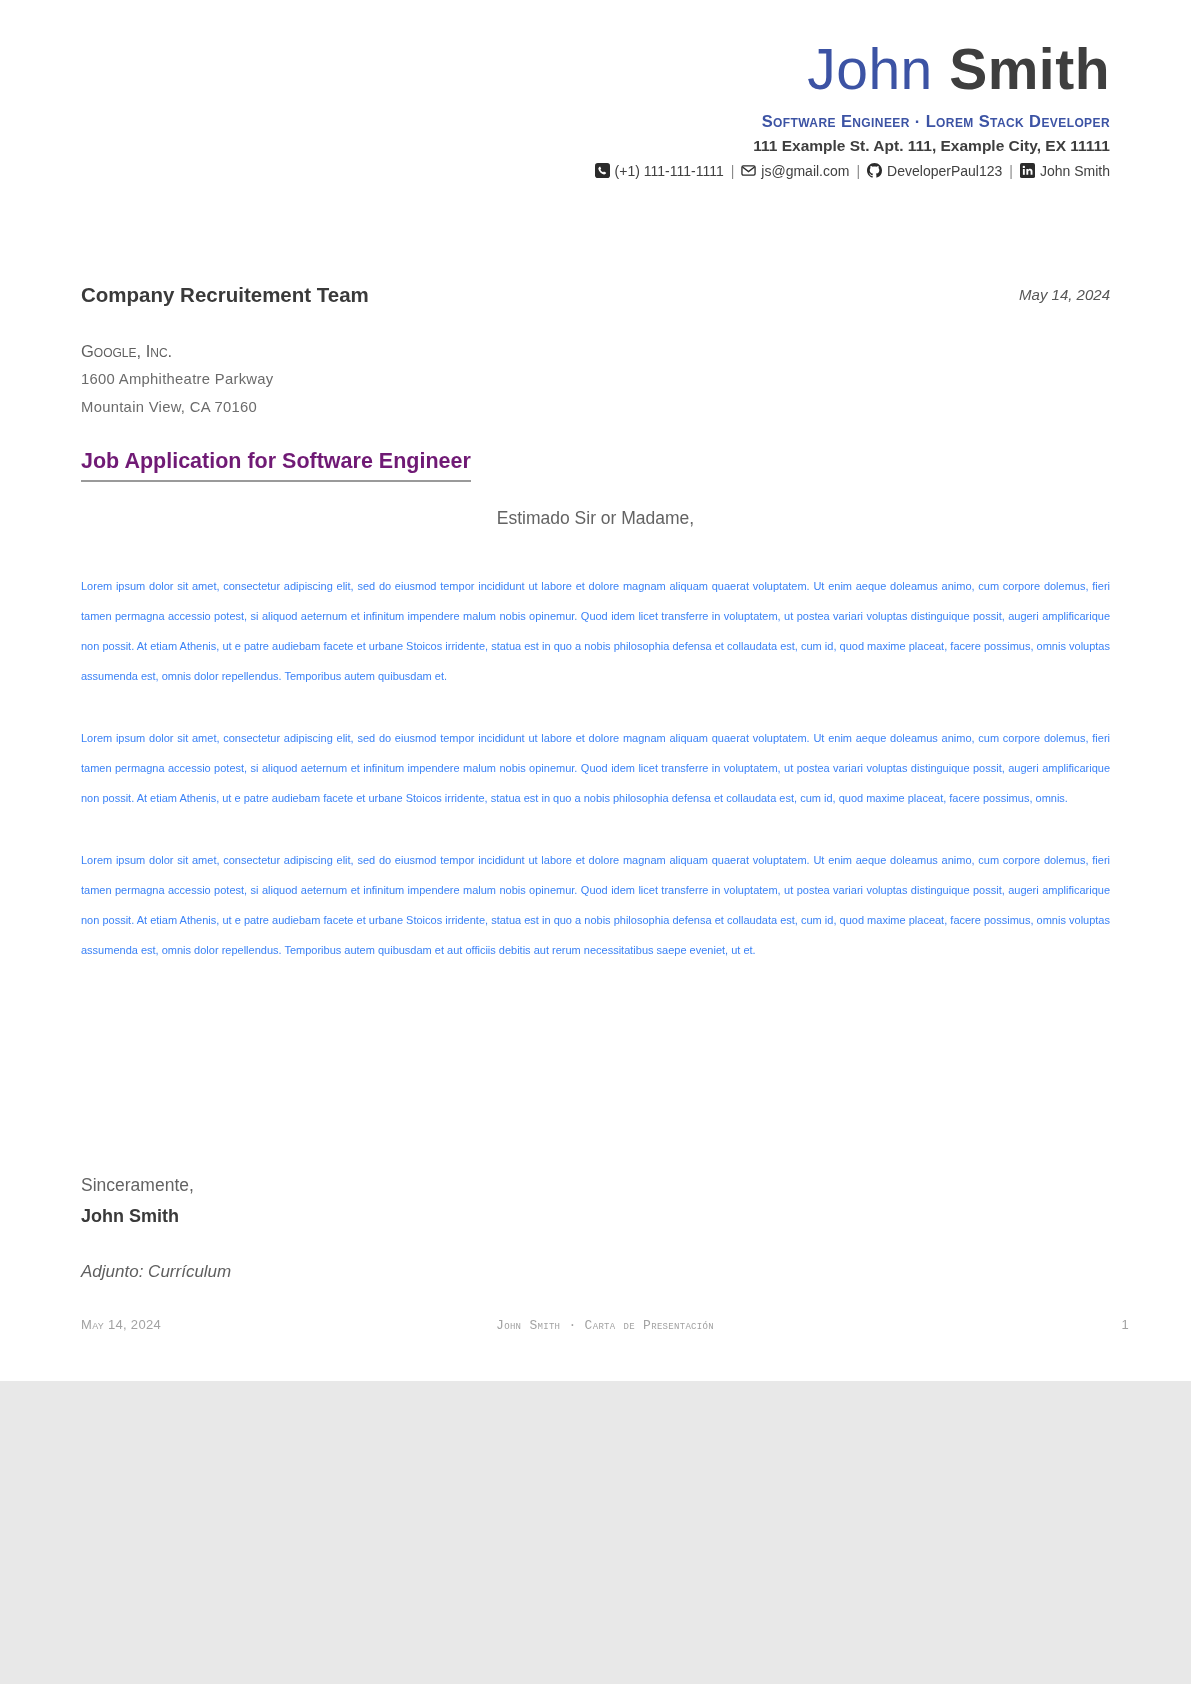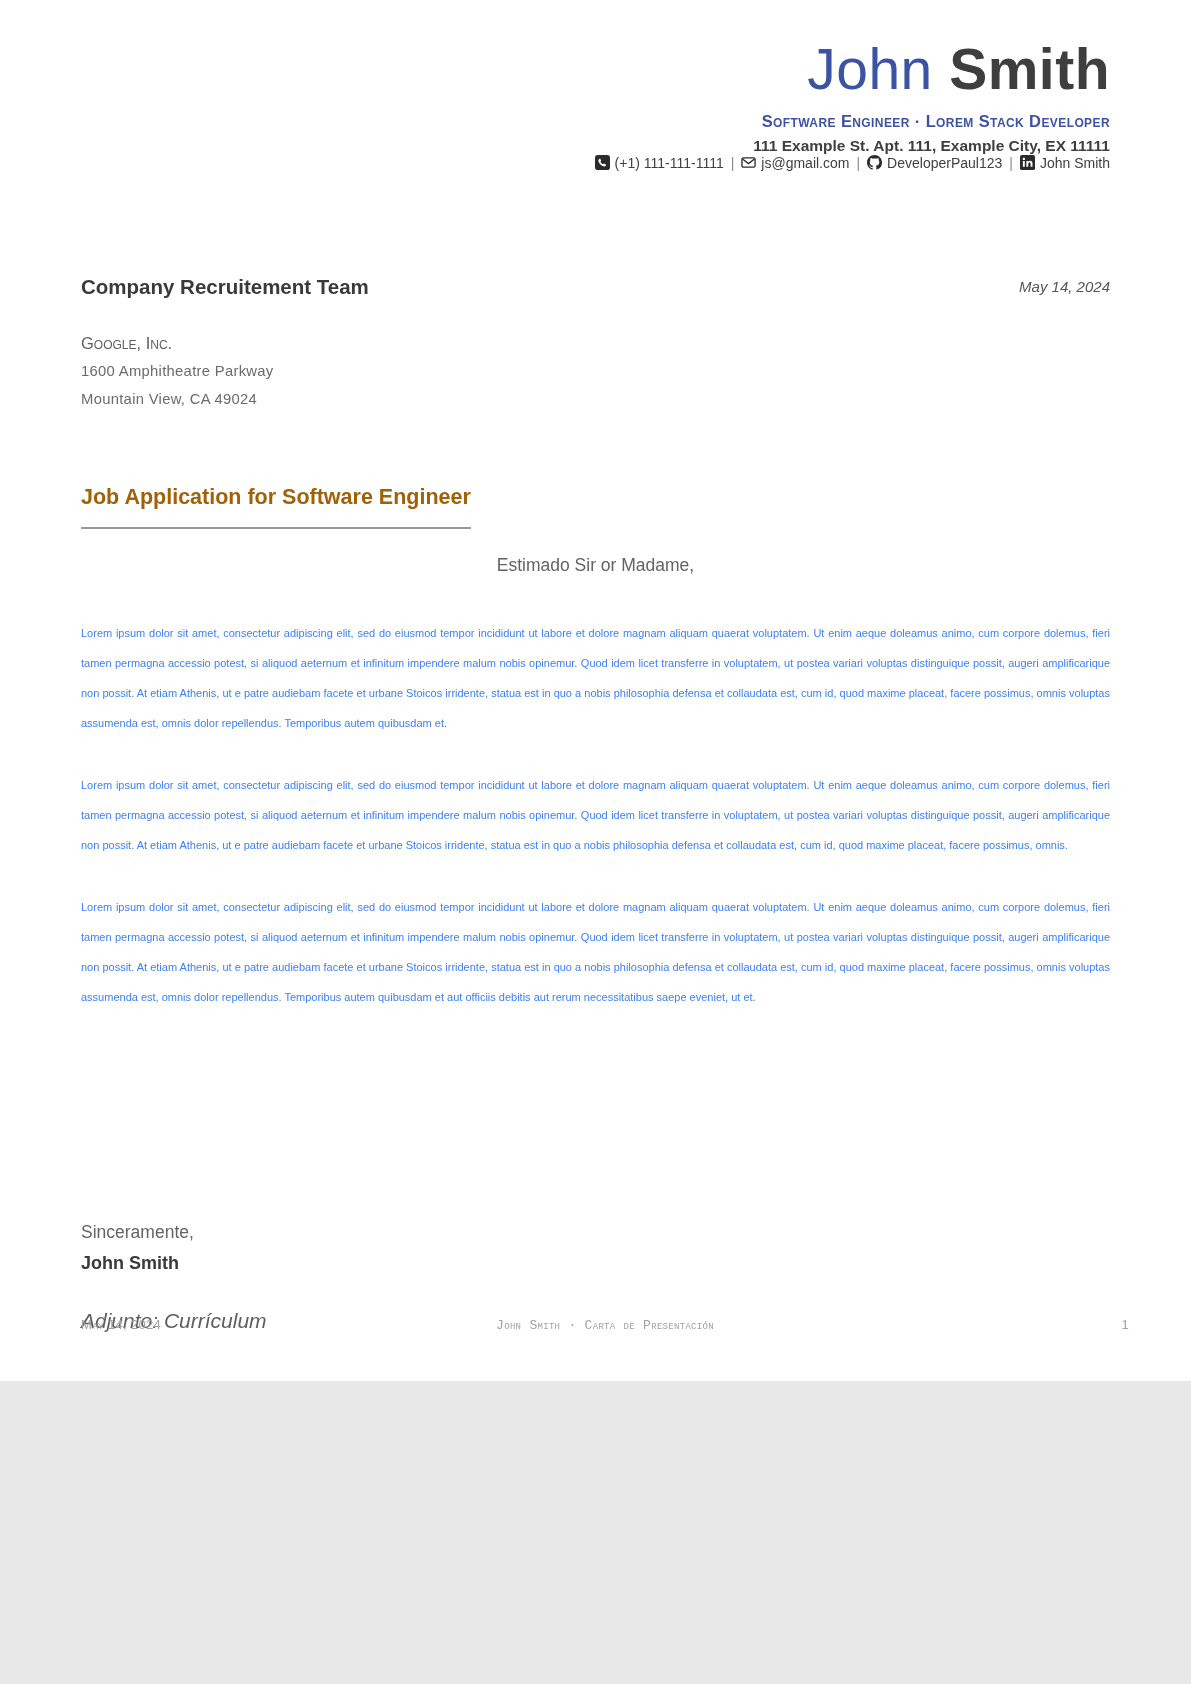--- a/index.html
+++ b/index.html
@@ -27,21 +27,21 @@
     letter-spacing:0.4px;
     color:#3C53A4;
   }
   .hdr-address {
     margin-top:6px;
     font-weight:700;
     font-size:15.5px;
     color:#3E3E3E;
   }
   .contact-line {
-    margin-top:0;
+    margin-top:8px;
     font-size:14px;
     color:#414141;
     display:flex;
     justify-content:flex-end;
     align-items:center;
     gap:7px;
   }
   .contact-item { display:inline-flex; align-items:center; gap:5px; color:#414141; text-decoration:none; }
   .contact-sep { color:#8a8a8a; }
   .cicon { width:15px; height:15px; display:inline-block; color:#2b2b2b; }
@@ -55,42 +55,42 @@
     align-items:center;
   }
   .recipient-name { font-size:20.5px; font-weight:700; color:#3a3a3a; }
   .letter-date { font-size:15px; font-style:italic; color:#565656; }
 
   .company { margin-top:30px; font-variant:small-caps; font-size:16.5px; color:#5f5f5f; line-height:28px; }
   .addr-line { font-size:14.8px; color:#6b6b6b; line-height:28px; letter-spacing:0.3px; }
 
   
   .letter-title {
-    margin-top:72px;
+    margin-top:28px;
     display:inline-block;
     font-size:21.5px;
     font-weight:700;
-    color:#a16207;
-    padding-bottom:17px;
+    color:#701a75;
+    padding-bottom:6px;
     border-bottom:2px solid #9a9a9a;
   }
   .salutation { margin-top:26px; font-size:17.5px; color:#636363;text-align:center; }
   .para {
     margin-top:32px;
     font-size:11px;
     line-height:30px;
     text-align:justify;
     color:#3b82f6;
   }
   .para.first { margin-top:42px; }
 
   .closing-block { margin-top:205px; }
   .closing { font-size:17.5px; color:#636363; line-height:31px; }
   .signature { font-size:18px; font-weight:700; color:#3a3a3a; line-height:31px; }
-  .enclosure { margin-top:30px; font-size:21px; font-style:italic; color:#5f5f5f; }
+  .enclosure { margin-top:30px; font-size:17px; font-style:italic; color:#5f5f5f; }
 
   
   .footer {
     position:absolute;
     left:81px; right:62px; bottom:48px;
     display:flex;
     align-items:baseline;
     font-variant:small-caps;
     font-size:13px;
     color:#a2a2a2;
@@ -157,21 +157,21 @@
         </span>
       </div>
     </div>
 
     <div class="recipient-row">
       <div class="recipient-name">Company Recruitement Team</div>
       <div class="letter-date">May 14, 2024</div>
     </div>
     <div class="company">Google, Inc.</div>
     <div class="addr-line">1600 Amphitheatre Parkway</div>
-    <div class="addr-line">Mountain View, CA 49024</div>
+    <div class="addr-line">Mountain View, CA 70160</div>
 
     <div>
       <span class="letter-title">Job Application for Software Engineer</span>
     </div>
     <div class="salutation">Estimado Sir or Madame,</div>
 
     <p class="para first">Lorem ipsum dolor sit amet, consectetur adipiscing elit, sed do eiusmod tempor incididunt ut labore et dolore magnam aliquam quaerat voluptatem. Ut enim aeque doleamus animo, cum corpore dolemus, fieri tamen permagna accessio potest, si aliquod aeternum et infinitum impendere malum nobis opinemur. Quod idem licet transferre in voluptatem, ut postea variari voluptas distinguique possit, augeri amplificarique non possit. At etiam Athenis, ut e patre audiebam facete et urbane Stoicos irridente, statua est in quo a nobis philosophia defensa et collaudata est, cum id, quod maxime placeat, facere possimus, omnis voluptas assumenda est, omnis dolor repellendus. Temporibus autem quibusdam et.</p>
     <p class="para">Lorem ipsum dolor sit amet, consectetur adipiscing elit, sed do eiusmod tempor incididunt ut labore et dolore magnam aliquam quaerat voluptatem. Ut enim aeque doleamus animo, cum corpore dolemus, fieri tamen permagna accessio potest, si aliquod aeternum et infinitum impendere malum nobis opinemur. Quod idem licet transferre in voluptatem, ut postea variari voluptas distinguique possit, augeri amplificarique non possit. At etiam Athenis, ut e patre audiebam facete et urbane Stoicos irridente, statua est in quo a nobis philosophia defensa et collaudata est, cum id, quod maxime placeat, facere possimus, omnis.</p>
     <p class="para">Lorem ipsum dolor sit amet, consectetur adipiscing elit, sed do eiusmod tempor incididunt ut labore et dolore magnam aliquam quaerat voluptatem. Ut enim aeque doleamus animo, cum corpore dolemus, fieri tamen permagna accessio potest, si aliquod aeternum et infinitum impendere malum nobis opinemur. Quod idem licet transferre in voluptatem, ut postea variari voluptas distinguique possit, augeri amplificarique non possit. At etiam Athenis, ut e patre audiebam facete et urbane Stoicos irridente, statua est in quo a nobis philosophia defensa et collaudata est, cum id, quod maxime placeat, facere possimus, omnis voluptas assumenda est, omnis dolor repellendus. Temporibus autem quibusdam et aut officiis debitis aut rerum necessitatibus saepe eveniet, ut et.</p>
 

